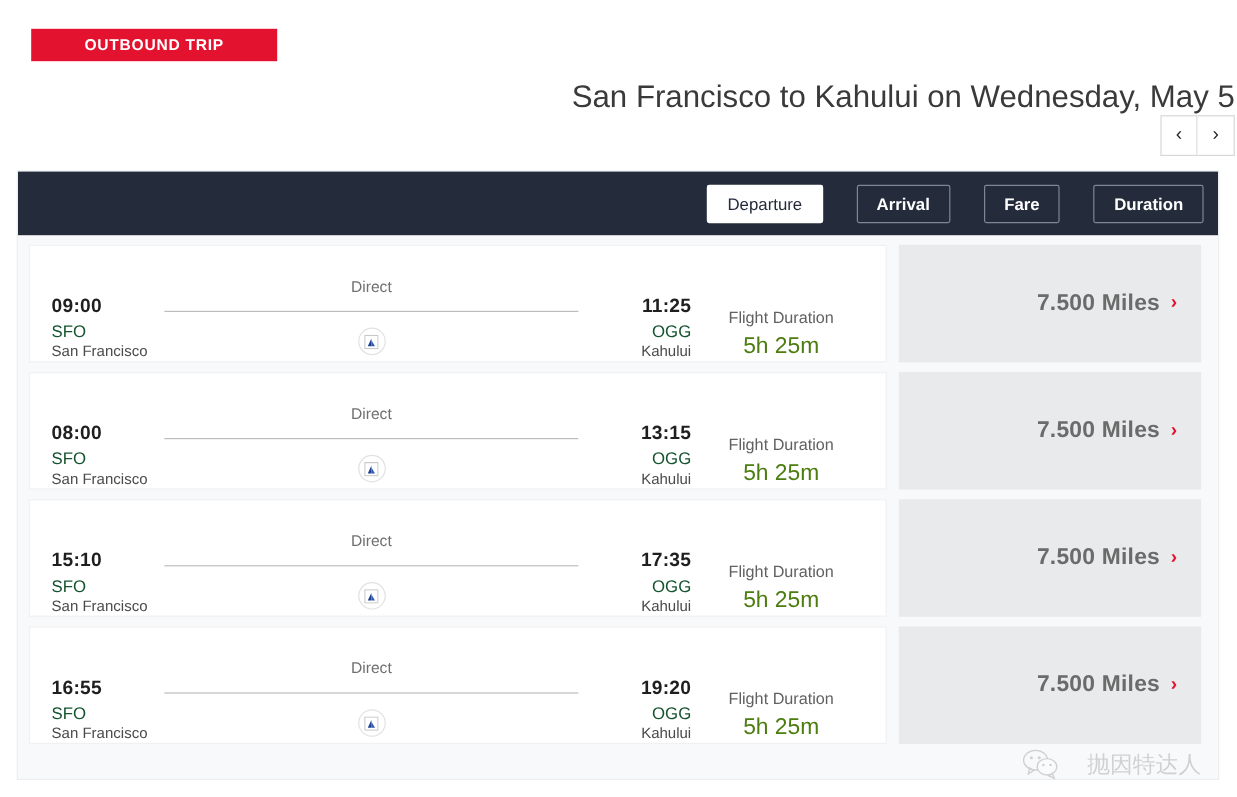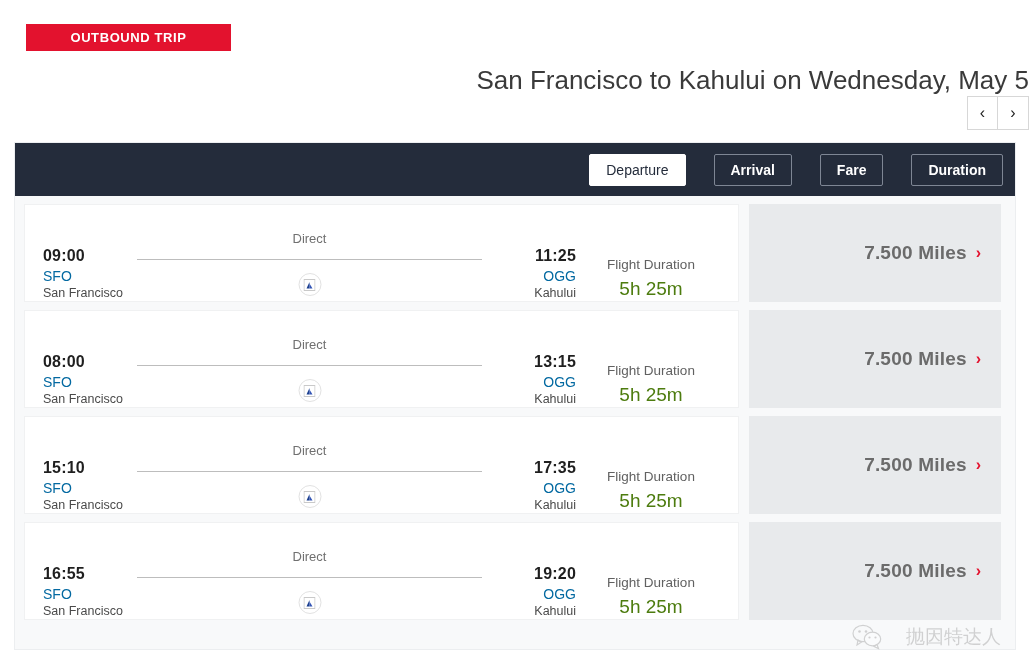--- a/index.html
+++ b/index.html
@@ -141,21 +141,21 @@
   }
   .arr-col { text-align: right; }
   .time {
     font-size: 16px;
     font-weight: bold;
     color: #1f1f1f;
     letter-spacing: 0.2px;
   }
   .code {
     font-size: 14px;
-    color: #0369a1;
+    color: #14532d;
     margin-top: 2px;
   }
   .city {
     font-size: 12.5px;
     color: #4a4a4a;
     margin-top: 2px;
   }
 
   .path-col {
     flex: 1;

